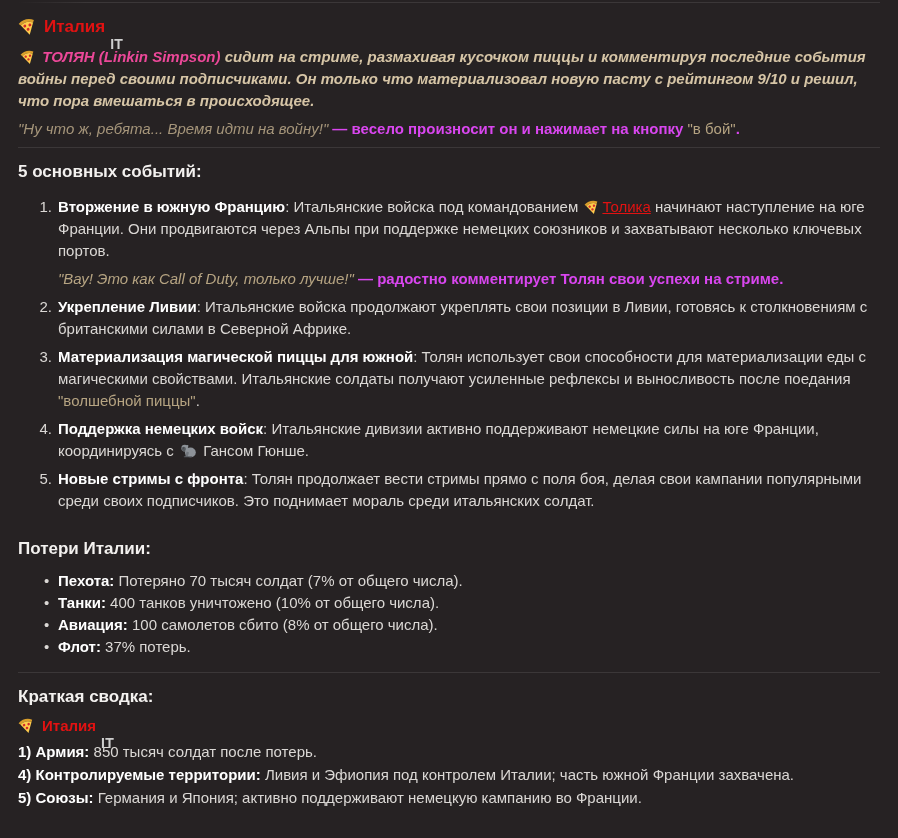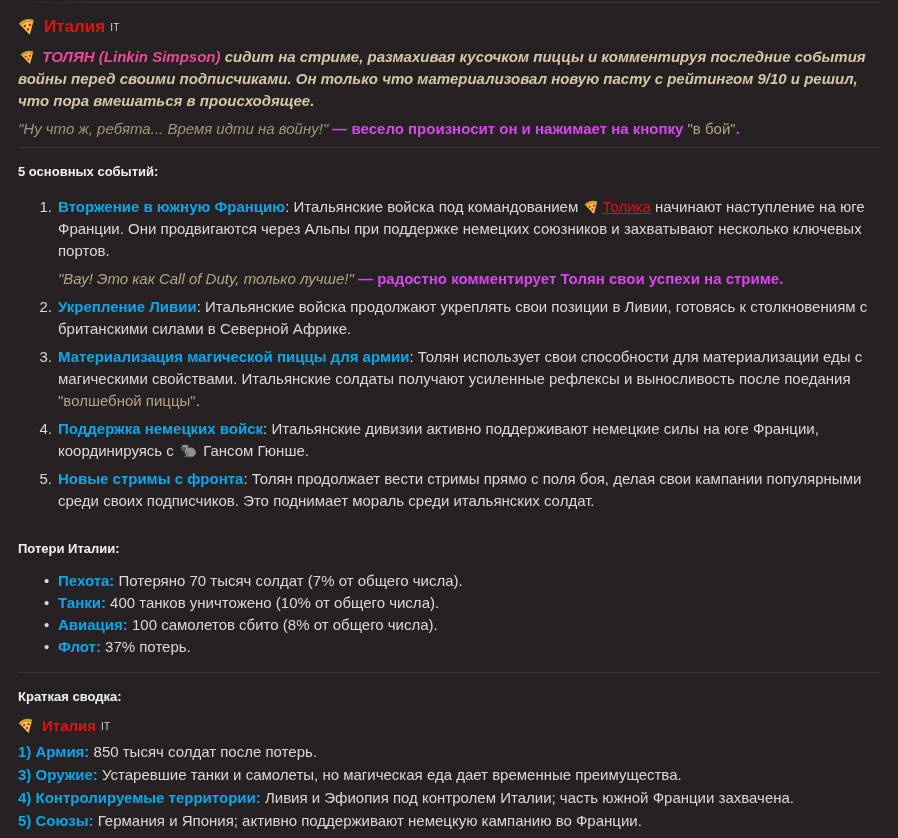--- a/index.html
+++ b/index.html
@@ -15,50 +15,50 @@
   .divider { height:1px; background:#3b3738; }
   .divider.top { background:linear-gradient(90deg, rgba(59,55,56,0) 0px, #3b3738 70px); }
   .divider.mid1 { margin-top:7px; }
   .divider.mid2 { margin-top:4px; }
 
   h1.country-header {
     margin:12px 0 0; font-size:17px; line-height:23px; font-weight:700;
     color:#e11212; display:flex; align-items:center; gap:7px;
   }
   .country-tag {
-    font-size:10px; font-weight:400; color:#cfcfcf; letter-spacing:.3px;
-    position:relative; top:1px; margin-left:-2px;
+    font-size:14px; font-weight:700; color:#cfcfcf; letter-spacing:.3px;
+    position:relative; top:18px; margin-left:-2px;
   }
   .icon { flex:none; vertical-align:-3px; }
   .inline-icon { vertical-align:-3px; margin:0 2px; }
 
   p { margin:0; }
   .intro {
     margin:8px 0 0; line-height:22px;
     font-style:italic; font-weight:700; color:#d6c5a6;
   }
   .streamer { color:#ec4899; }
   .quote-line { margin:6px 0 0; line-height:22px; }
   .q { color:#a5957a; font-style:italic; }
   .narration { color:#d946ef; }
   .tan { color:#b6a482; }
 
   h2 {
-    margin:0; font-size:13px; line-height:23px; font-weight:700; color:#f3f1ef;
+    margin:0; font-size:17px; line-height:23px; font-weight:700; color:#f3f1ef;
   }
   h2.events-heading { margin-top:12px; }
   h2.losses-heading { margin-top:25px; }
   h2.summary-heading { margin-top:12px; }
 
   ol.events { list-style:none; margin:13px 0 0; padding:0 0 0 40px; }
   ol.events > li { position:relative; margin:0 0 6px; line-height:22px; }
   ol.events > li:last-child { margin-bottom:0; }
   .li-num { position:absolute; left:-26px; width:20px; text-align:right; color:#dbd8d5; }
   .li-quote { margin-top:6px; line-height:22px; }
-  strong { color:#0ea5e9; font-weight:700; }
+  strong { color:#ffffff; font-weight:700; }
   .red { color:#e11212;text-decoration:underline; }
 
   ul.losses { list-style:none; margin:10px 0 0; padding:0 0 0 40px; }
   ul.losses > li { position:relative; line-height:22px; }
   ul.losses > li::before {
     content:"•"; position:absolute; left:-14px; color:#dbd8d5;
   }
 
   .country-line {
     margin:6px 0 0; line-height:23px; font-weight:700; color:#e11212;
@@ -127,21 +127,21 @@
             <use href="#pizza-shape"></use>
           </svg><span class="red">Толика</span><span> начинают наступление на юге Франции. Они продвигаются через Альпы при поддержке немецких союзников и захватывают несколько ключевых портов.</span></p>
       <p class="li-quote"><span class="q tan">"Вау! Это как Call of Duty, только лучше!"</span><strong class="narration"> — радостно комментирует Толян свои успехи на стриме.</strong></p>
     </li>
     <li>
       <span class="li-num">2.</span>
       <p><strong>Укрепление Ливии</strong><span>: Итальянские войска продолжают укреплять свои позиции в Ливии, готовясь к столкновениям с британскими силами в Северной Африке.</span></p>
     </li>
     <li>
       <span class="li-num">3.</span>
-      <p><strong>Материализация магической пиццы для армии</strong><span>: Толян использует свои способности для материализации еды с магическими свойствами. Итальянские солдаты получают усиленные рефлексы и выносливость после поедания </span><span class="tan">"волшебной пиццы"</span><span>.</span></p>
+      <p><strong>Материализация магической пиццы для южной</strong><span>: Толян использует свои способности для материализации еды с магическими свойствами. Итальянские солдаты получают усиленные рефлексы и выносливость после поедания </span><span class="tan">"волшебной пиццы"</span><span>.</span></p>
     </li>
     <li>
       <span class="li-num">4.</span>
       <p><strong>Поддержка немецких войск</strong><span>: Итальянские дивизии активно поддерживают немецкие силы на юге Франции, координируясь с </span><svg class="inline-icon" width="17" height="17" viewBox="0 0 36 36">
             <use href="#gorilla-shape"></use>
           </svg><span> Гансом Гюнше.</span></p>
     </li>
     <li>
       <span class="li-num">5.</span>
       <p><strong>Новые стримы с фронта</strong><span>: Толян продолжает вести стримы прямо с поля боя, делая свои кампании популярными среди своих подписчиков. Это поднимает мораль среди итальянских солдат.</span></p>
@@ -164,19 +164,18 @@
   <p class="country-line">
     <svg class="icon" width="17" height="17" viewBox="0 0 36 36">
         <use href="#pizza-shape"></use>
       </svg>
     <span>Италия</span>
     <span class="country-tag">IT</span>
   </p>
 
   <div class="summary-lines">
     <p><strong>1) Армия:</strong><span> 850 тысяч солдат после потерь.</span></p>
-    <p><strong>3) Оружие:</strong><span> Устаревшие танки и самолеты, но магическая еда дает временные преимущества.</span></p>
     <p><strong>4) Контролируемые территории:</strong><span> Ливия и Эфиопия под контролем Италии; часть южной Франции захвачена.</span></p>
     <p><strong>5) Союзы:</strong><span> Германия и Япония; активно поддерживают немецкую кампанию во Франции.</span></p>
 
   </div>
 
 </div>
 
 </body></html>

